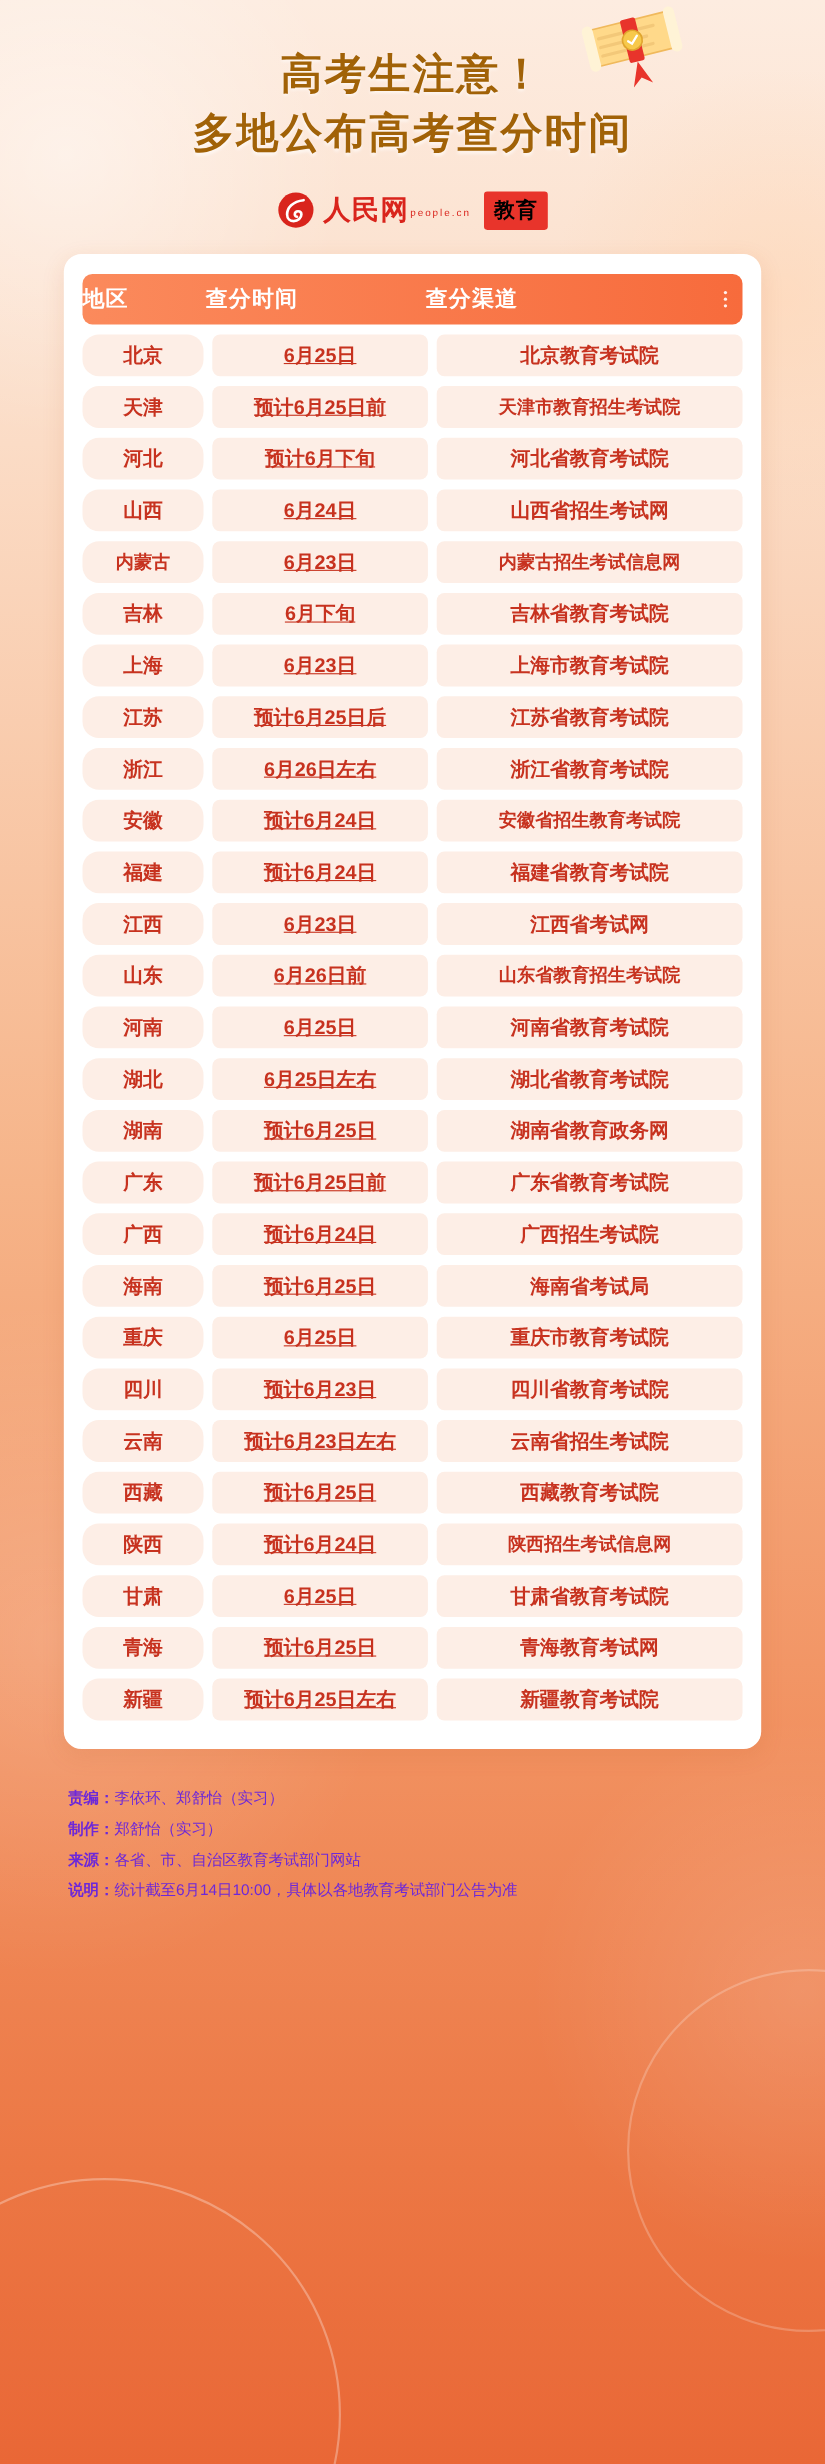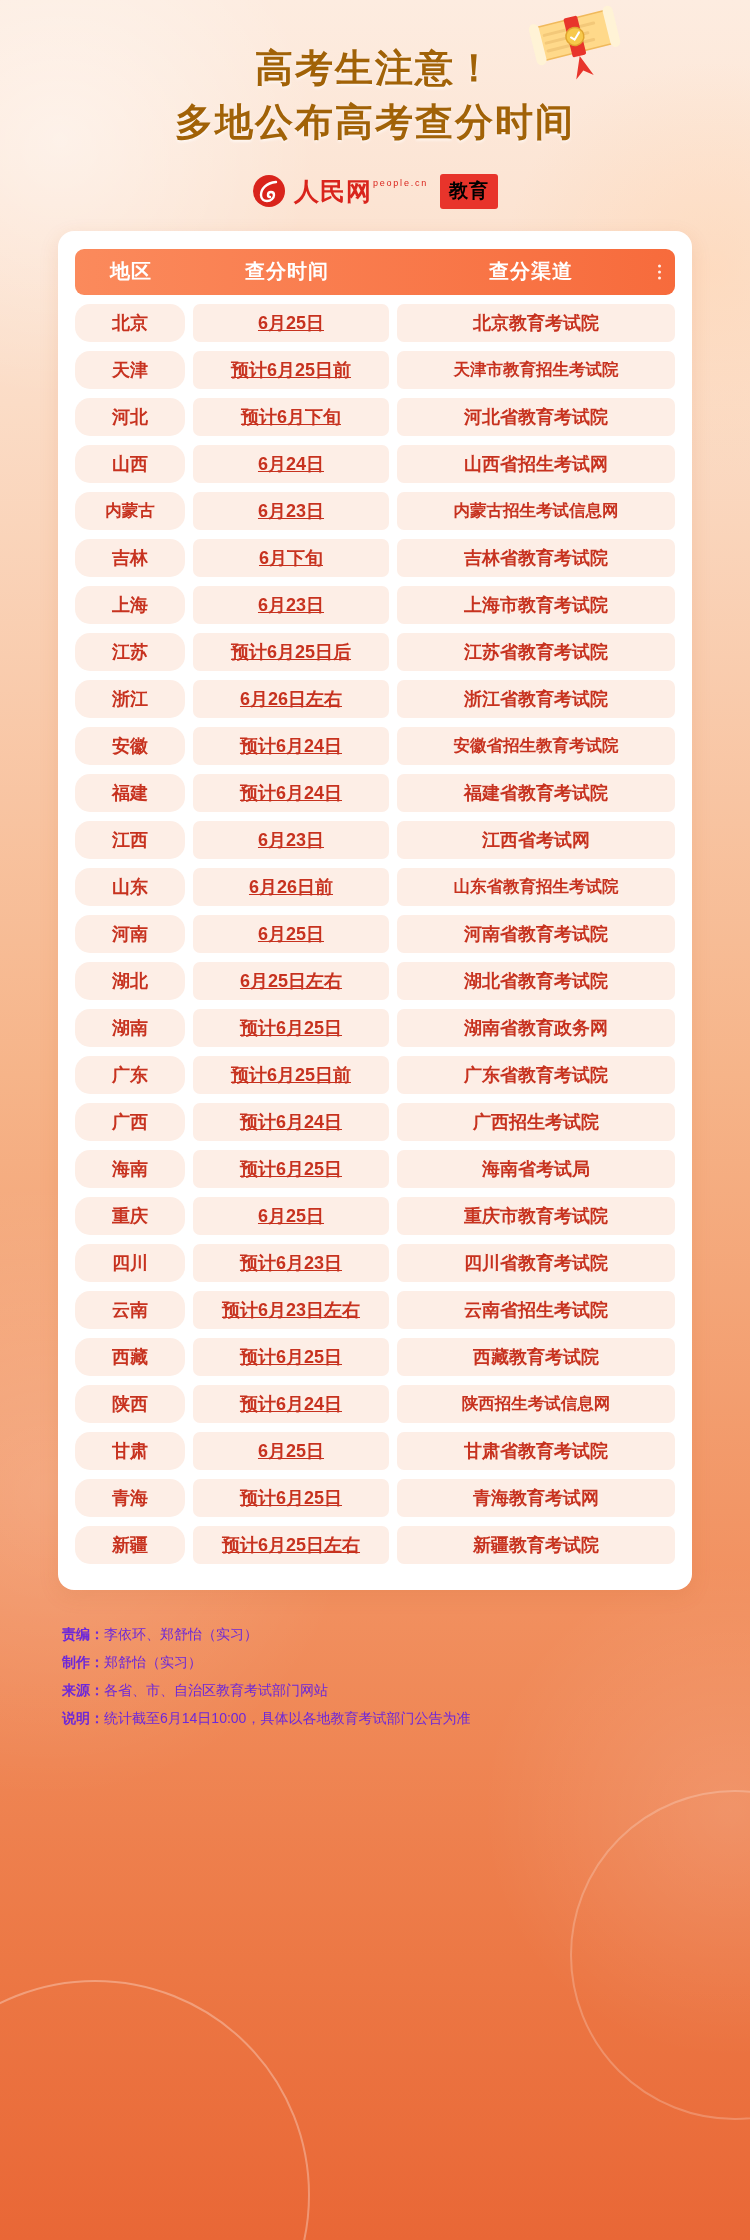--- a/index.html
+++ b/index.html
@@ -97,21 +97,21 @@
   .brand-cn {
     font-size: 25px;
     font-weight: bold;
     color: #d9241c;
     letter-spacing: 1px;
   }
   .brand-en {
     font-size: 9px;
     color: #d9241c;
     letter-spacing: 1.8px;
-    margin-top: 0;
+    margin-top: 10px;
     margin-left: 1px;
   }
   .brand-tag {
     background: #e8342b;
     color: #000000;
     font-size: 19px;
     font-weight: bold;
     padding: 4px 9px 5px;
     border-radius: 3px;
     margin-left: 4px;
@@ -135,21 +135,21 @@
     align-items: center;
     background: linear-gradient(90deg, #fb8a5c 0%, #f76b3c 100%);
     border-radius: 9px;
     height: 46px;
     color: #ffffff;
     font-size: 20px;
     font-weight: bold;
     letter-spacing: 1px;
     position: relative;
   }
-  .th { text-align: center; }
+  .th { }
   .th-region  { width: 112px; }
   .th-time    { width: 200px; }
   .th-channel { flex: 1; }
 
   .kebab {
     position: absolute;
     right: 14px;
     top: 50%;
     transform: translateY(-50%);
     display: flex;

